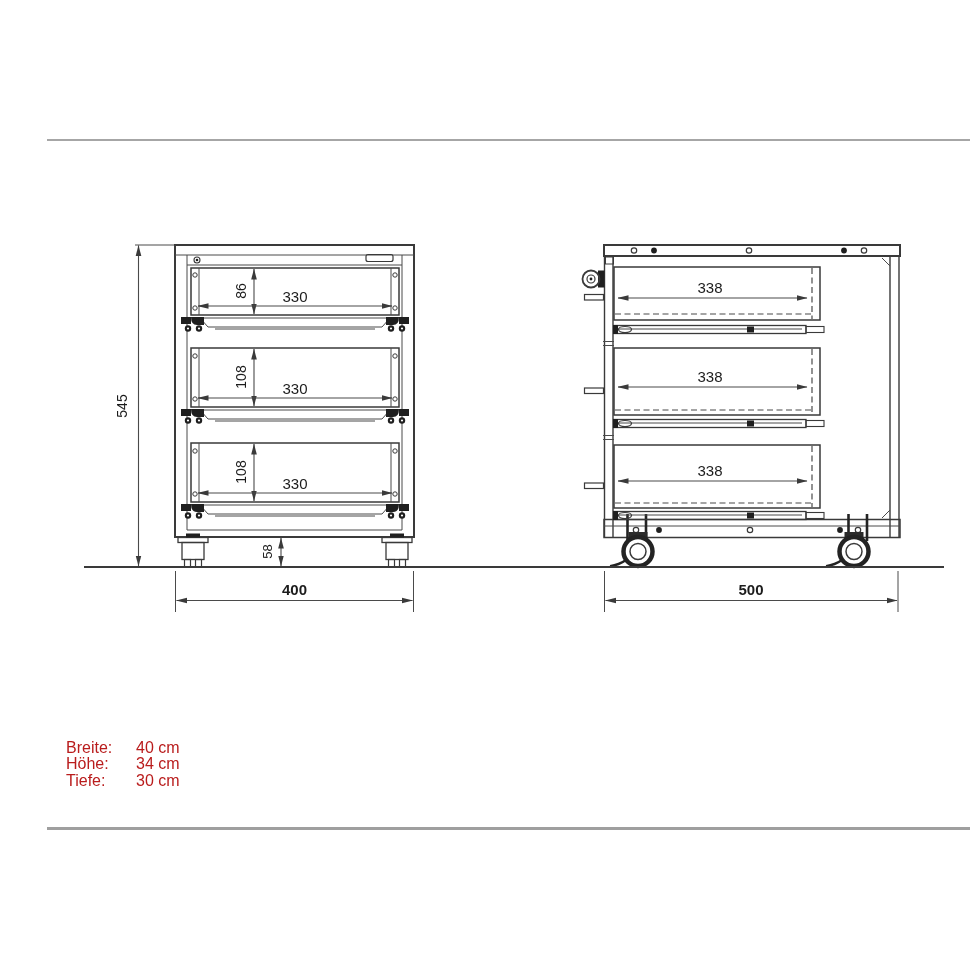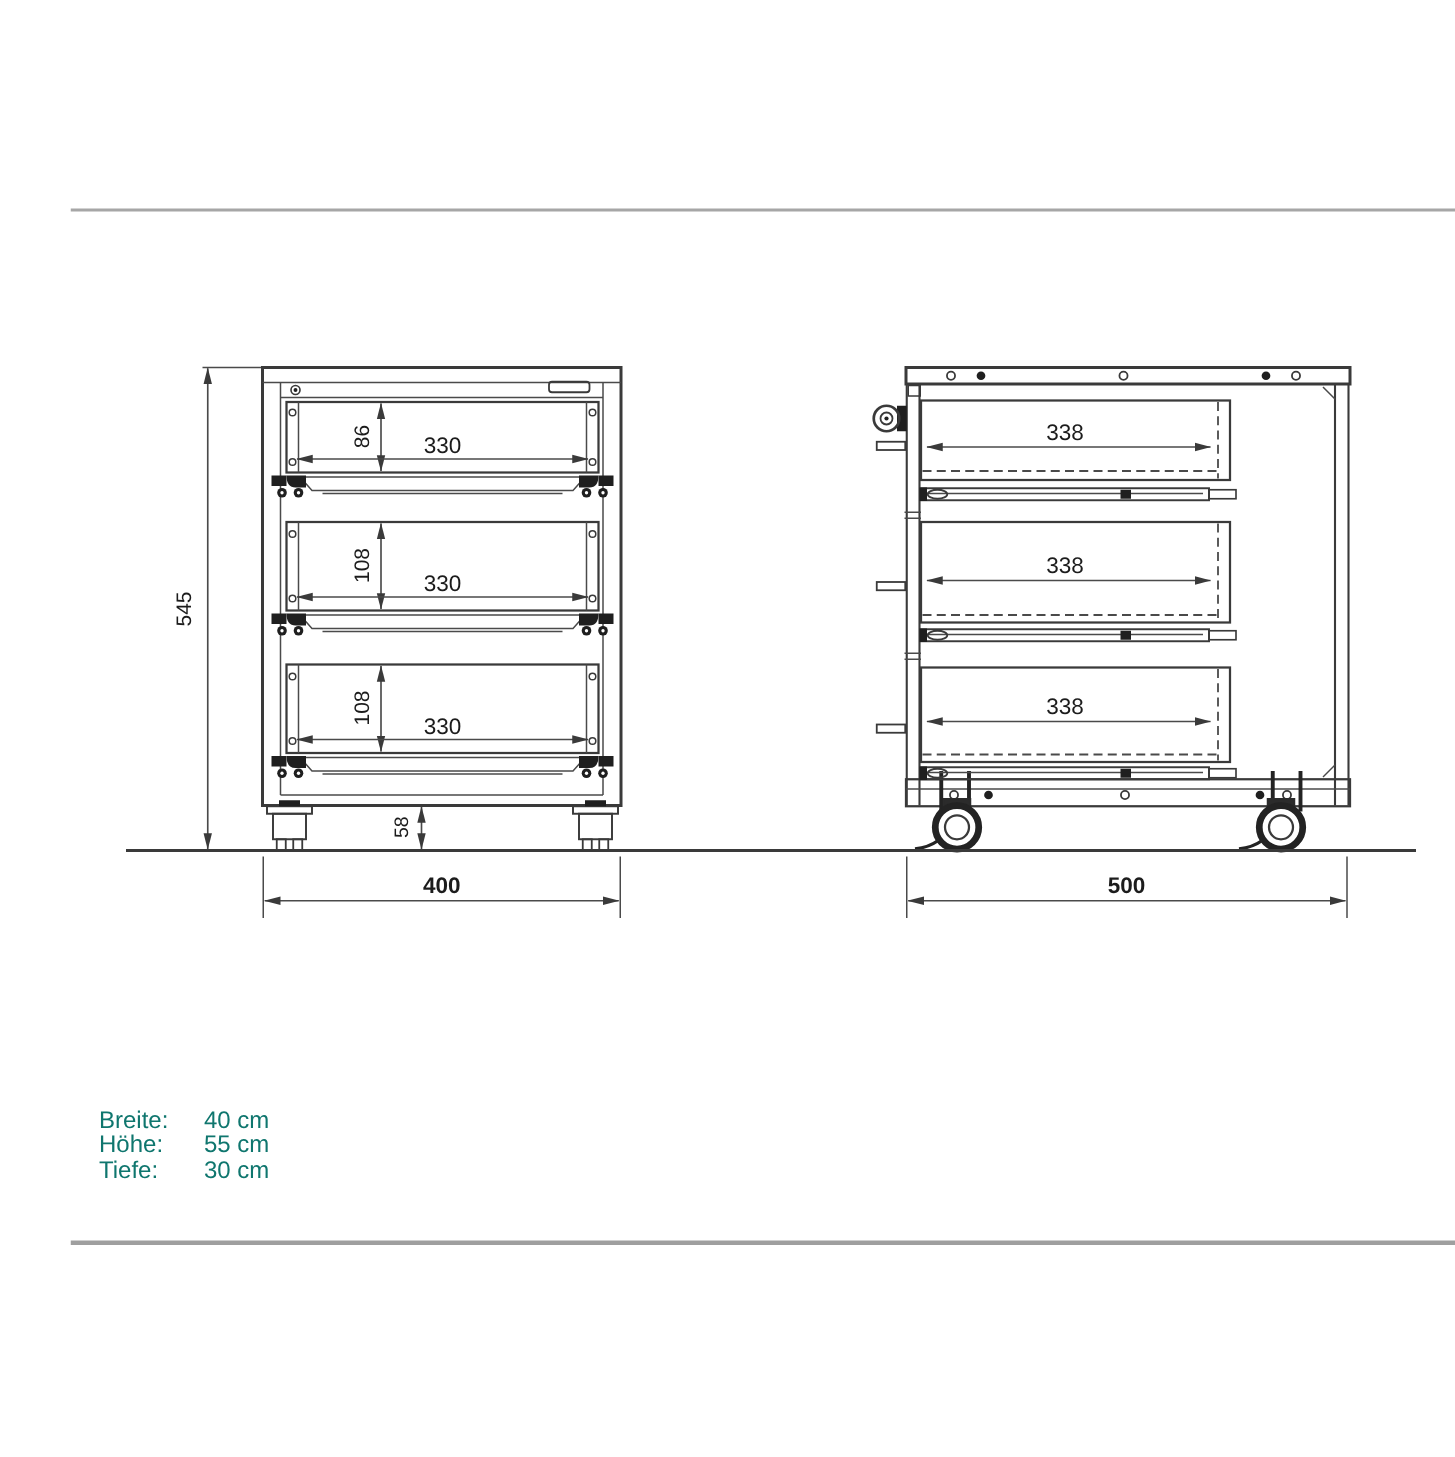--- a/index.html
+++ b/index.html
@@ -12,21 +12,21 @@
   svg text{font-family:"Liberation Sans", sans-serif;fill:#1c1c1c;}
   .ln{stroke:#3a3a3a;fill:none;}
   .ln2{stroke:#3a3a3a;stroke-width:2;fill:none;}
   .thin{stroke:#4a4a4a;stroke-width:1;fill:none;}
   .dim{stroke:#4a4a4a;stroke-width:1.1;fill:none;}
   .dash{stroke:#4a4a4a;stroke-width:1.2;fill:none;stroke-dasharray:6 3.5;}
   .dk{fill:#1f1f1f;stroke:none;}
   .dimtxt{font-size:14px;}
   .dimtxt-lg{font-size:15px;}
   .dimtxt-b{font-size:15px;font-weight:700;}
-  .specs{position:absolute;left:19px;top:740px;font-size:16px;line-height:16.4px;color:#0f766e;}
+  .specs{position:absolute;left:19px;top:740px;font-size:16px;line-height:16.4px;color:#b91c1c;}
   .specs .row{white-space:pre;}
   .specs .lbl{display:inline-block;width:70px;}
 </style>
 </head>
 <body>
 
 <div class="page">
 
   <div class="divider top"></div>
   <div class="divider bottom"></div>
@@ -239,17 +239,17 @@
     <g>
       <line class="thin" x1="557.5" y1="571" x2="557.5" y2="612"></line>
       <line class="thin" x1="851" y1="571" x2="851" y2="612"></line>
       <line class="dim" x1="558.5" y1="600.5" x2="850" y2="600.5" marker-start="url(#arw)" marker-end="url(#arw)"></line>
       <text class="dimtxt-b" x="704" y="595" text-anchor="middle">500</text>
     </g>
   </svg>
 
   <div class="specs">
     <div class="row"><span class="lbl">Breite:</span><span>40 cm</span></div>
-    <div class="row"><span class="lbl">Höhe:</span><span>55 cm</span></div>
+    <div class="row"><span class="lbl">Höhe:</span><span>34 cm</span></div>
     <div class="row"><span class="lbl">Tiefe:</span><span>30 cm</span></div>
   </div>
 
 </div>
 
 </body></html>

